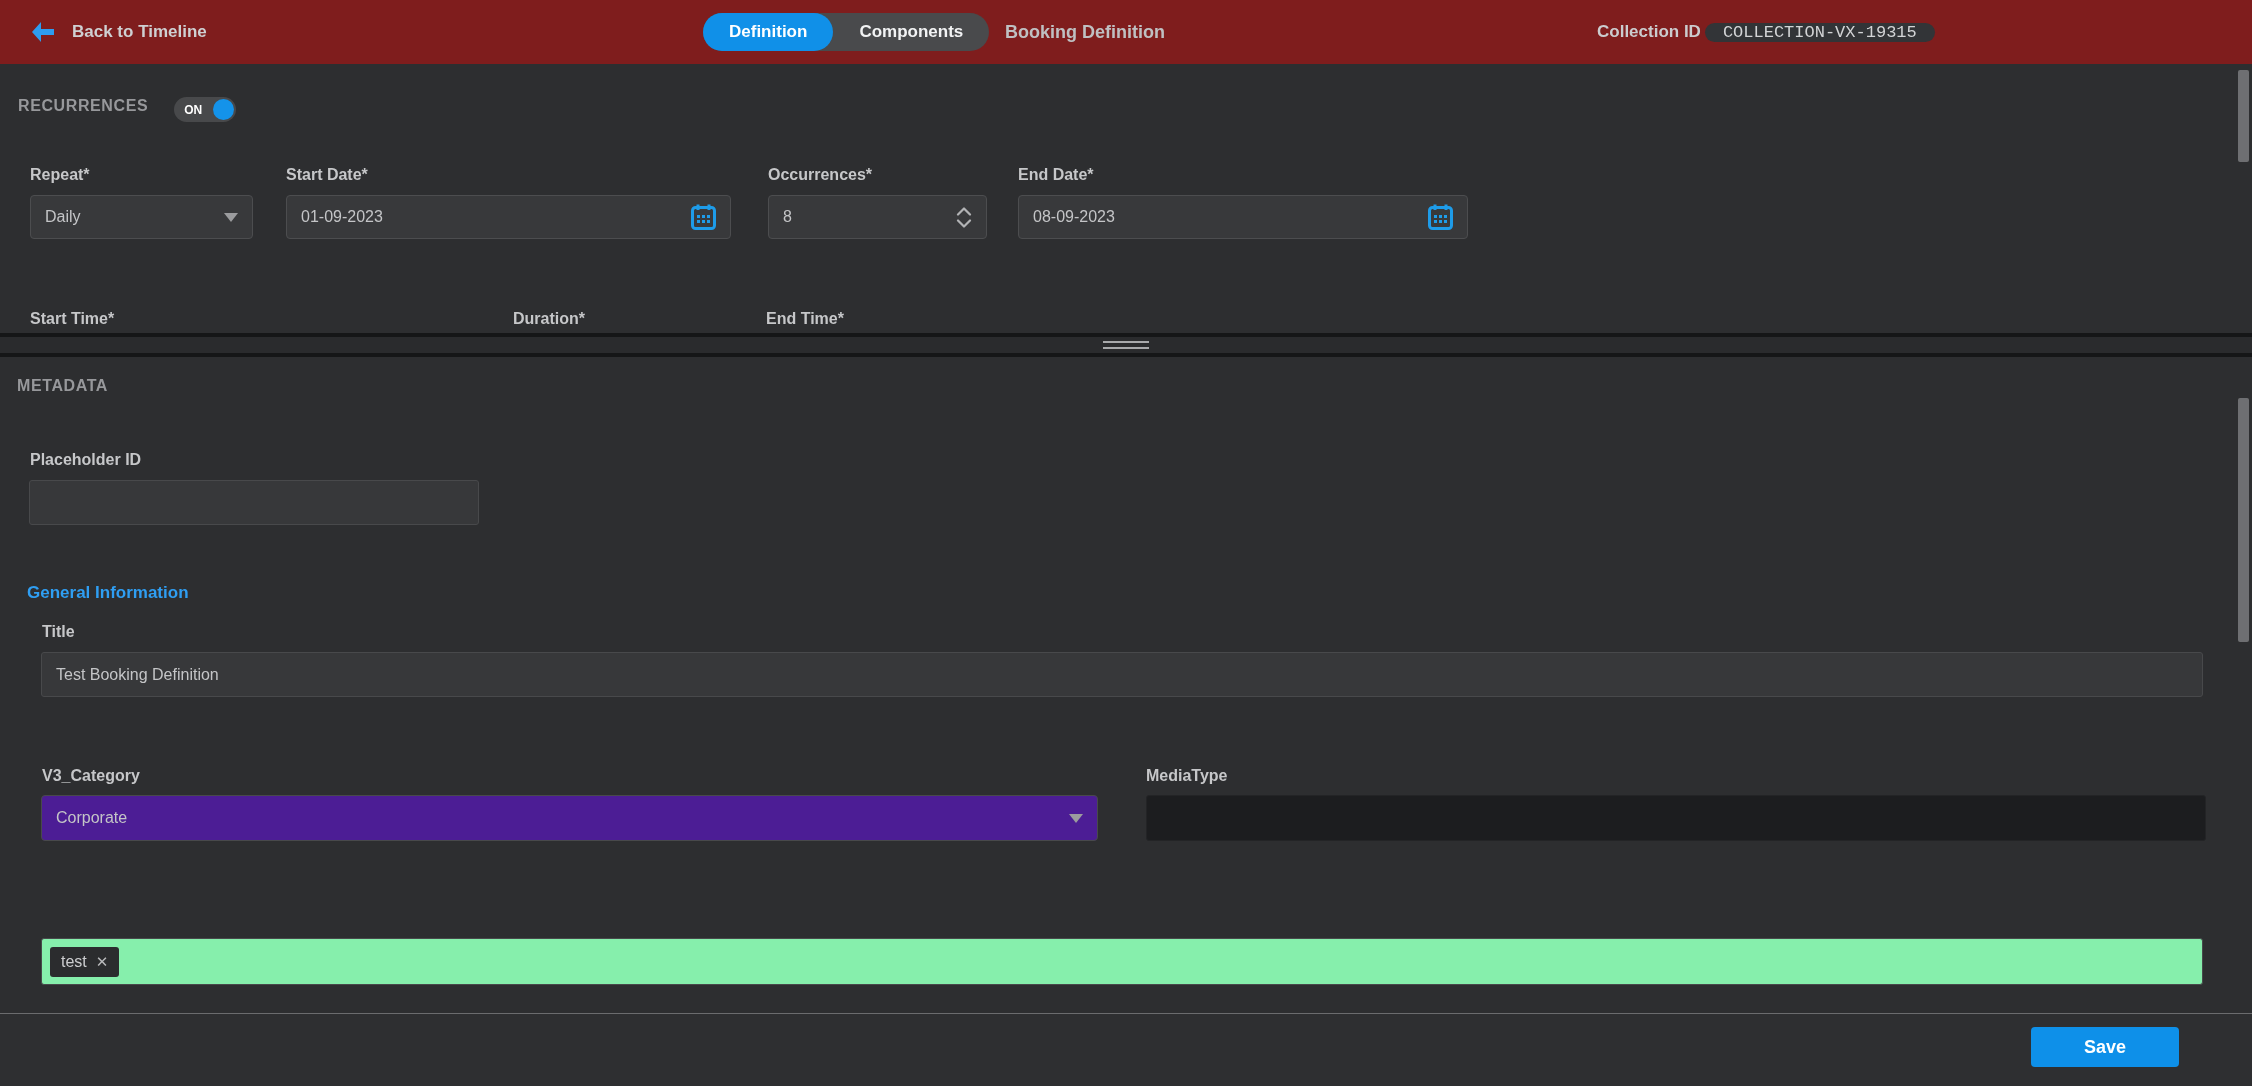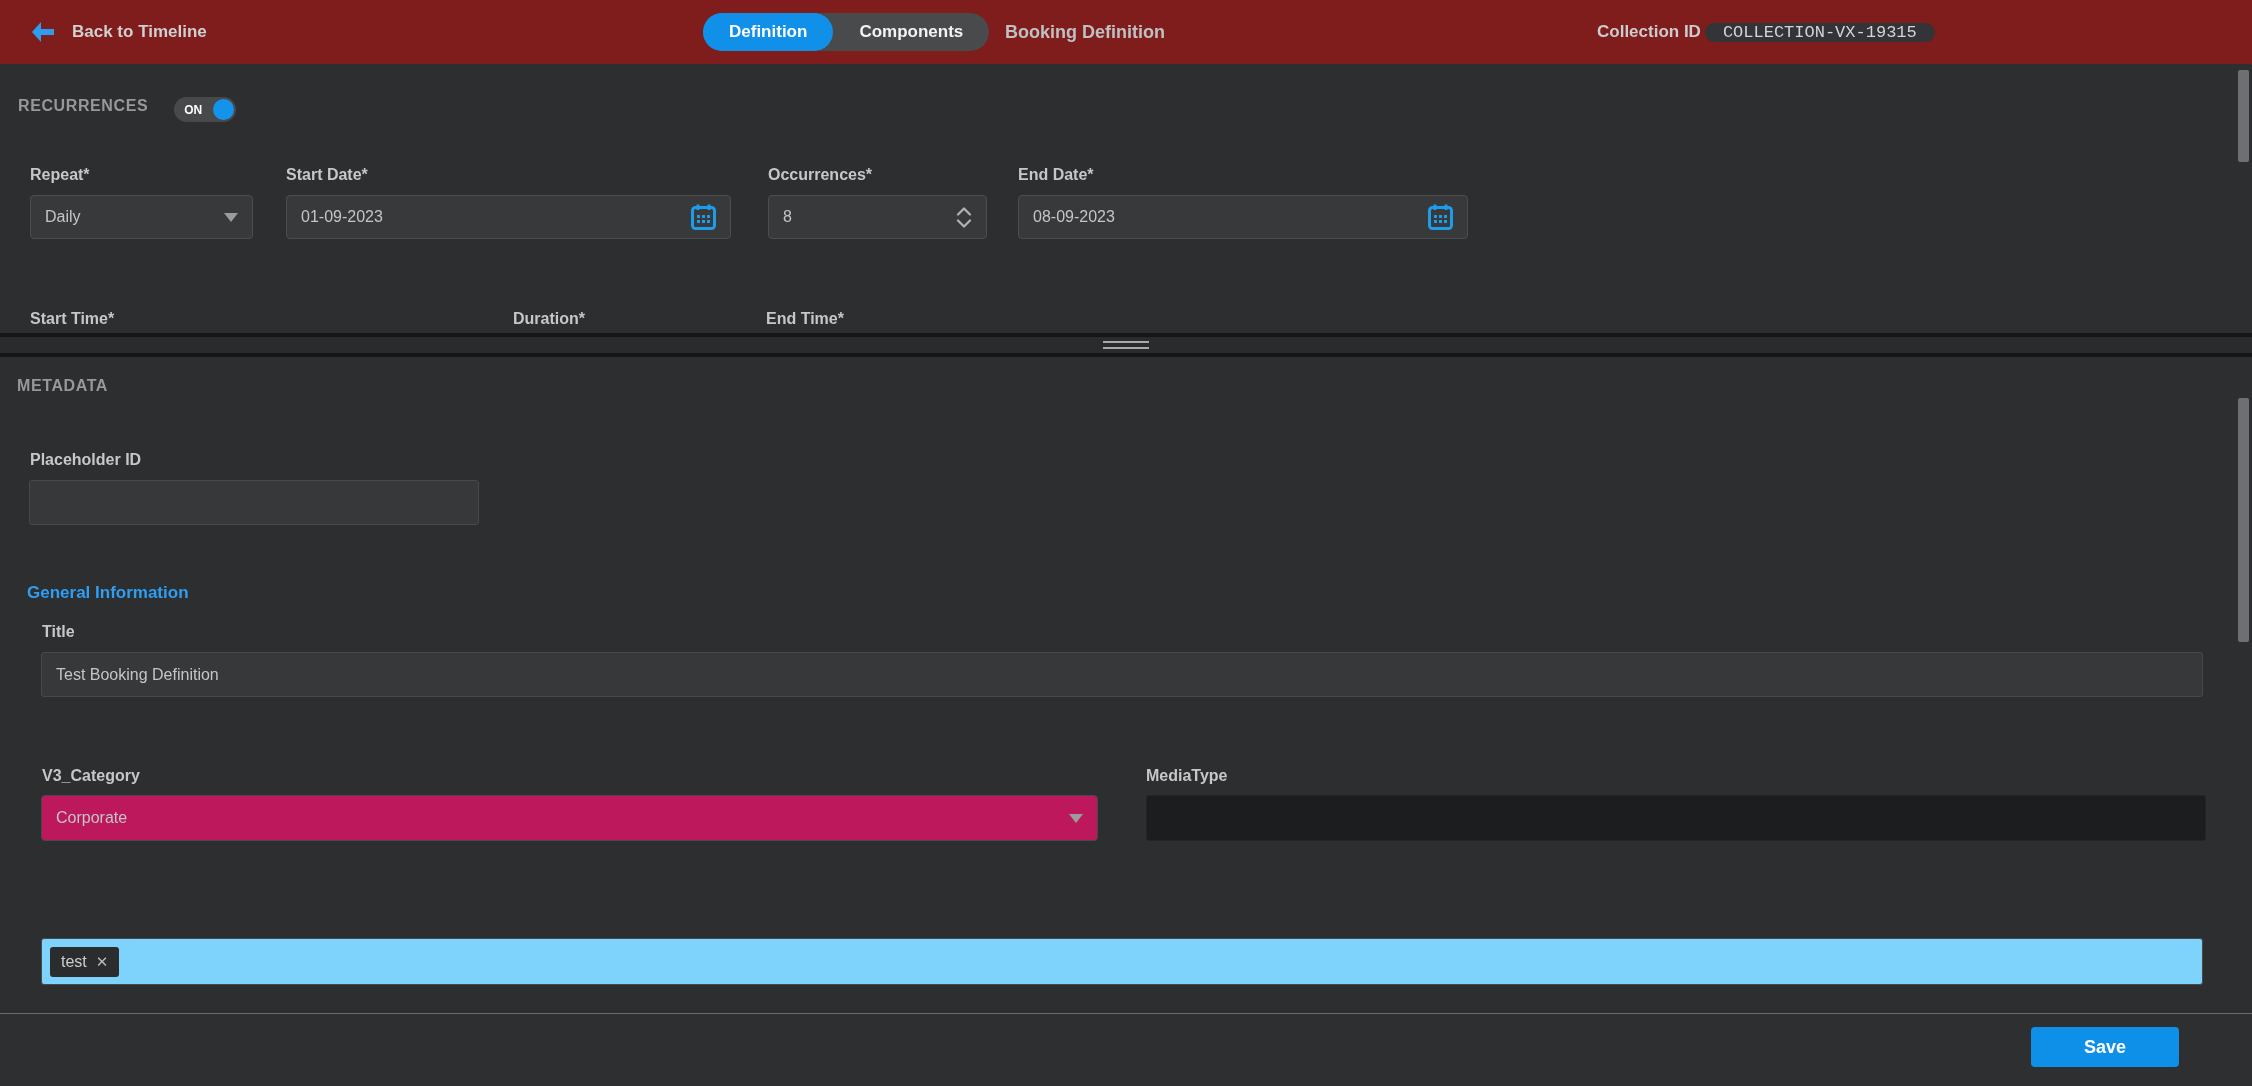--- a/index.html
+++ b/index.html
@@ -44,21 +44,21 @@
   .cal-icon svg, .stepper svg { display:block; }
 
   .time-labels { position:absolute; left:0; top:246px; width:2252px; }
   .time-labels .field-label { position:absolute; top:0; }
 
   
   .meta-heading { position:absolute; left:17px; top:20px; }
   .sub-heading { position:absolute; left:27px; top:226px; font-size:17px; font-weight:700; color:#2f9ef2; cursor:pointer; }
   .txt-input { height:45px; background:#37383a; border:1px solid #48494b; border-radius:3px; font-size:16px; color:#c4c5c7; padding:0 14px; outline:none; font-family:"Liberation Sans", sans-serif; }
   .txt-input.dark { background:#1c1d1f; border:1px solid #232426; }
-  .tags-box { position:absolute; left:41px; top:581px; width:2162px; height:47px; background:#7dd3fc; border:1px solid #48494b; border-radius:3px; display:flex; align-items:center; padding:0 8px; cursor:text; }
+  .tags-box { position:absolute; left:41px; top:581px; width:2162px; height:47px; background:#86efac; border:1px solid #48494b; border-radius:3px; display:flex; align-items:center; padding:0 8px; cursor:text; }
   .tag-chip { display:flex; align-items:center; gap:9px; background:#2b2c2e; border-radius:3px; padding:6px 11px; font-size:16px; color:#cdced0; }
   .tag-close { color:#b9babc; font-size:15px; cursor:pointer; line-height:1; }
 
   
   .sb-thumb { position:absolute; right:3px; width:11px; background:#6e6f72; border-radius:2px; cursor:pointer; }
 
   
   .footer { position:absolute; left:0; top:1013px; width:2252px; height:73px; background:#2e2f31; border-top:1px solid #6b6c6e; }
   .save-btn { position:absolute; right:73px; top:13px; width:148px; height:40px; background:#0e90e9; border:none; border-radius:4px; color:#ffffff; font-size:18px; font-weight:700; font-family:"Liberation Sans", sans-serif; cursor:pointer; }
 </style>
@@ -186,21 +186,21 @@
 
     <span class="field-label" style="position:absolute; left:30px; top:94px;">Placeholder ID</span>
     <input class="txt-input" style="position: absolute; left: 29px; top: 123px; width: 450px;" value="">
 
     <span class="sub-heading">General Information</span>
 
     <span class="field-label" style="position:absolute; left:42px; top:266px;">Title</span>
     <input class="txt-input" style="position: absolute; left: 41px; top: 295px; width: 2162px;" value="Test Booking Definition">
 
     <span class="field-label" style="position:absolute; left:42px; top:410px;">V3_Category</span>
-    <div class="inputbox selectbox" style="position:absolute; left:41px; top:438px; width:1057px; height:46px; background:#be185d; border-color:#48494b;">
+    <div class="inputbox selectbox" style="position:absolute; left:41px; top:438px; width:1057px; height:46px; background:#4c1d95; border-color:#48494b;">
       <span class="val">Corporate</span>
       <span class="caret-down"></span>
     </div>
 
     <span class="field-label" style="position:absolute; left:1146px; top:410px;">MediaType</span>
     <input class="txt-input dark" style="position: absolute; left: 1146px; top: 438px; width: 1060px; height: 46px;" value="">
 
     <span class="field-label" style="position:absolute; left:42px; top:585px;">Tags</span>
     <div class="tags-box">
       <span class="tag-chip">

